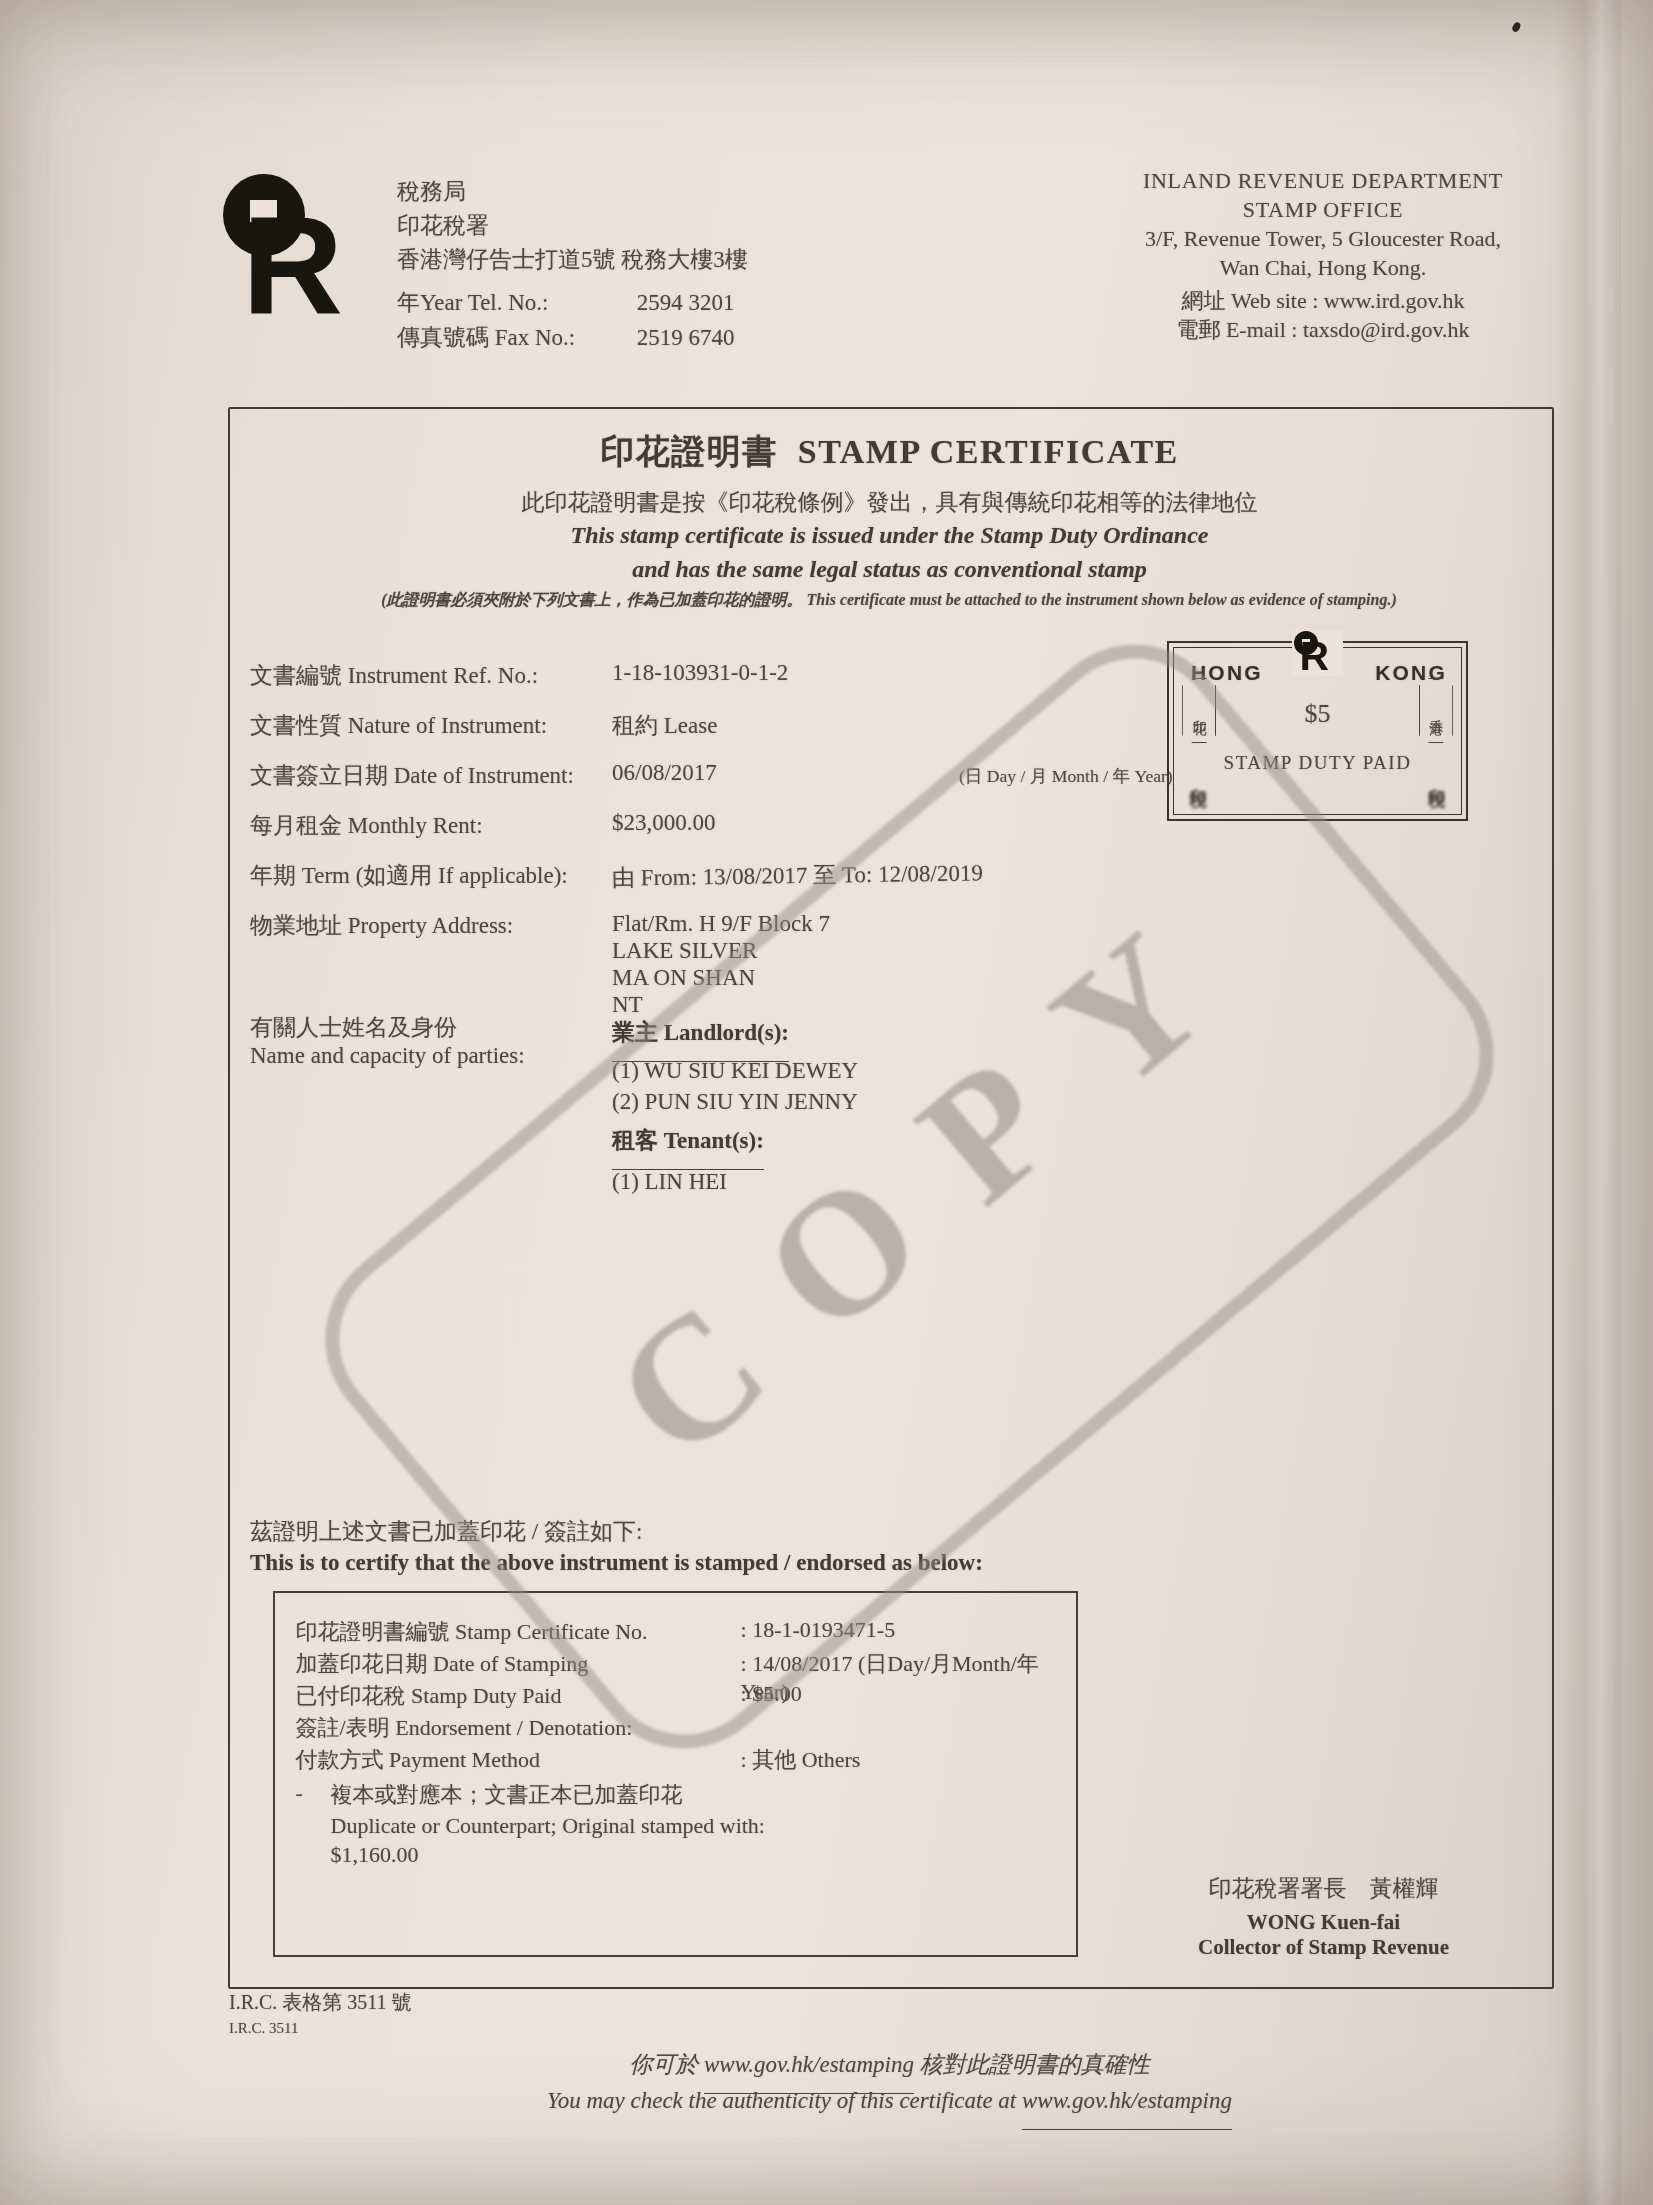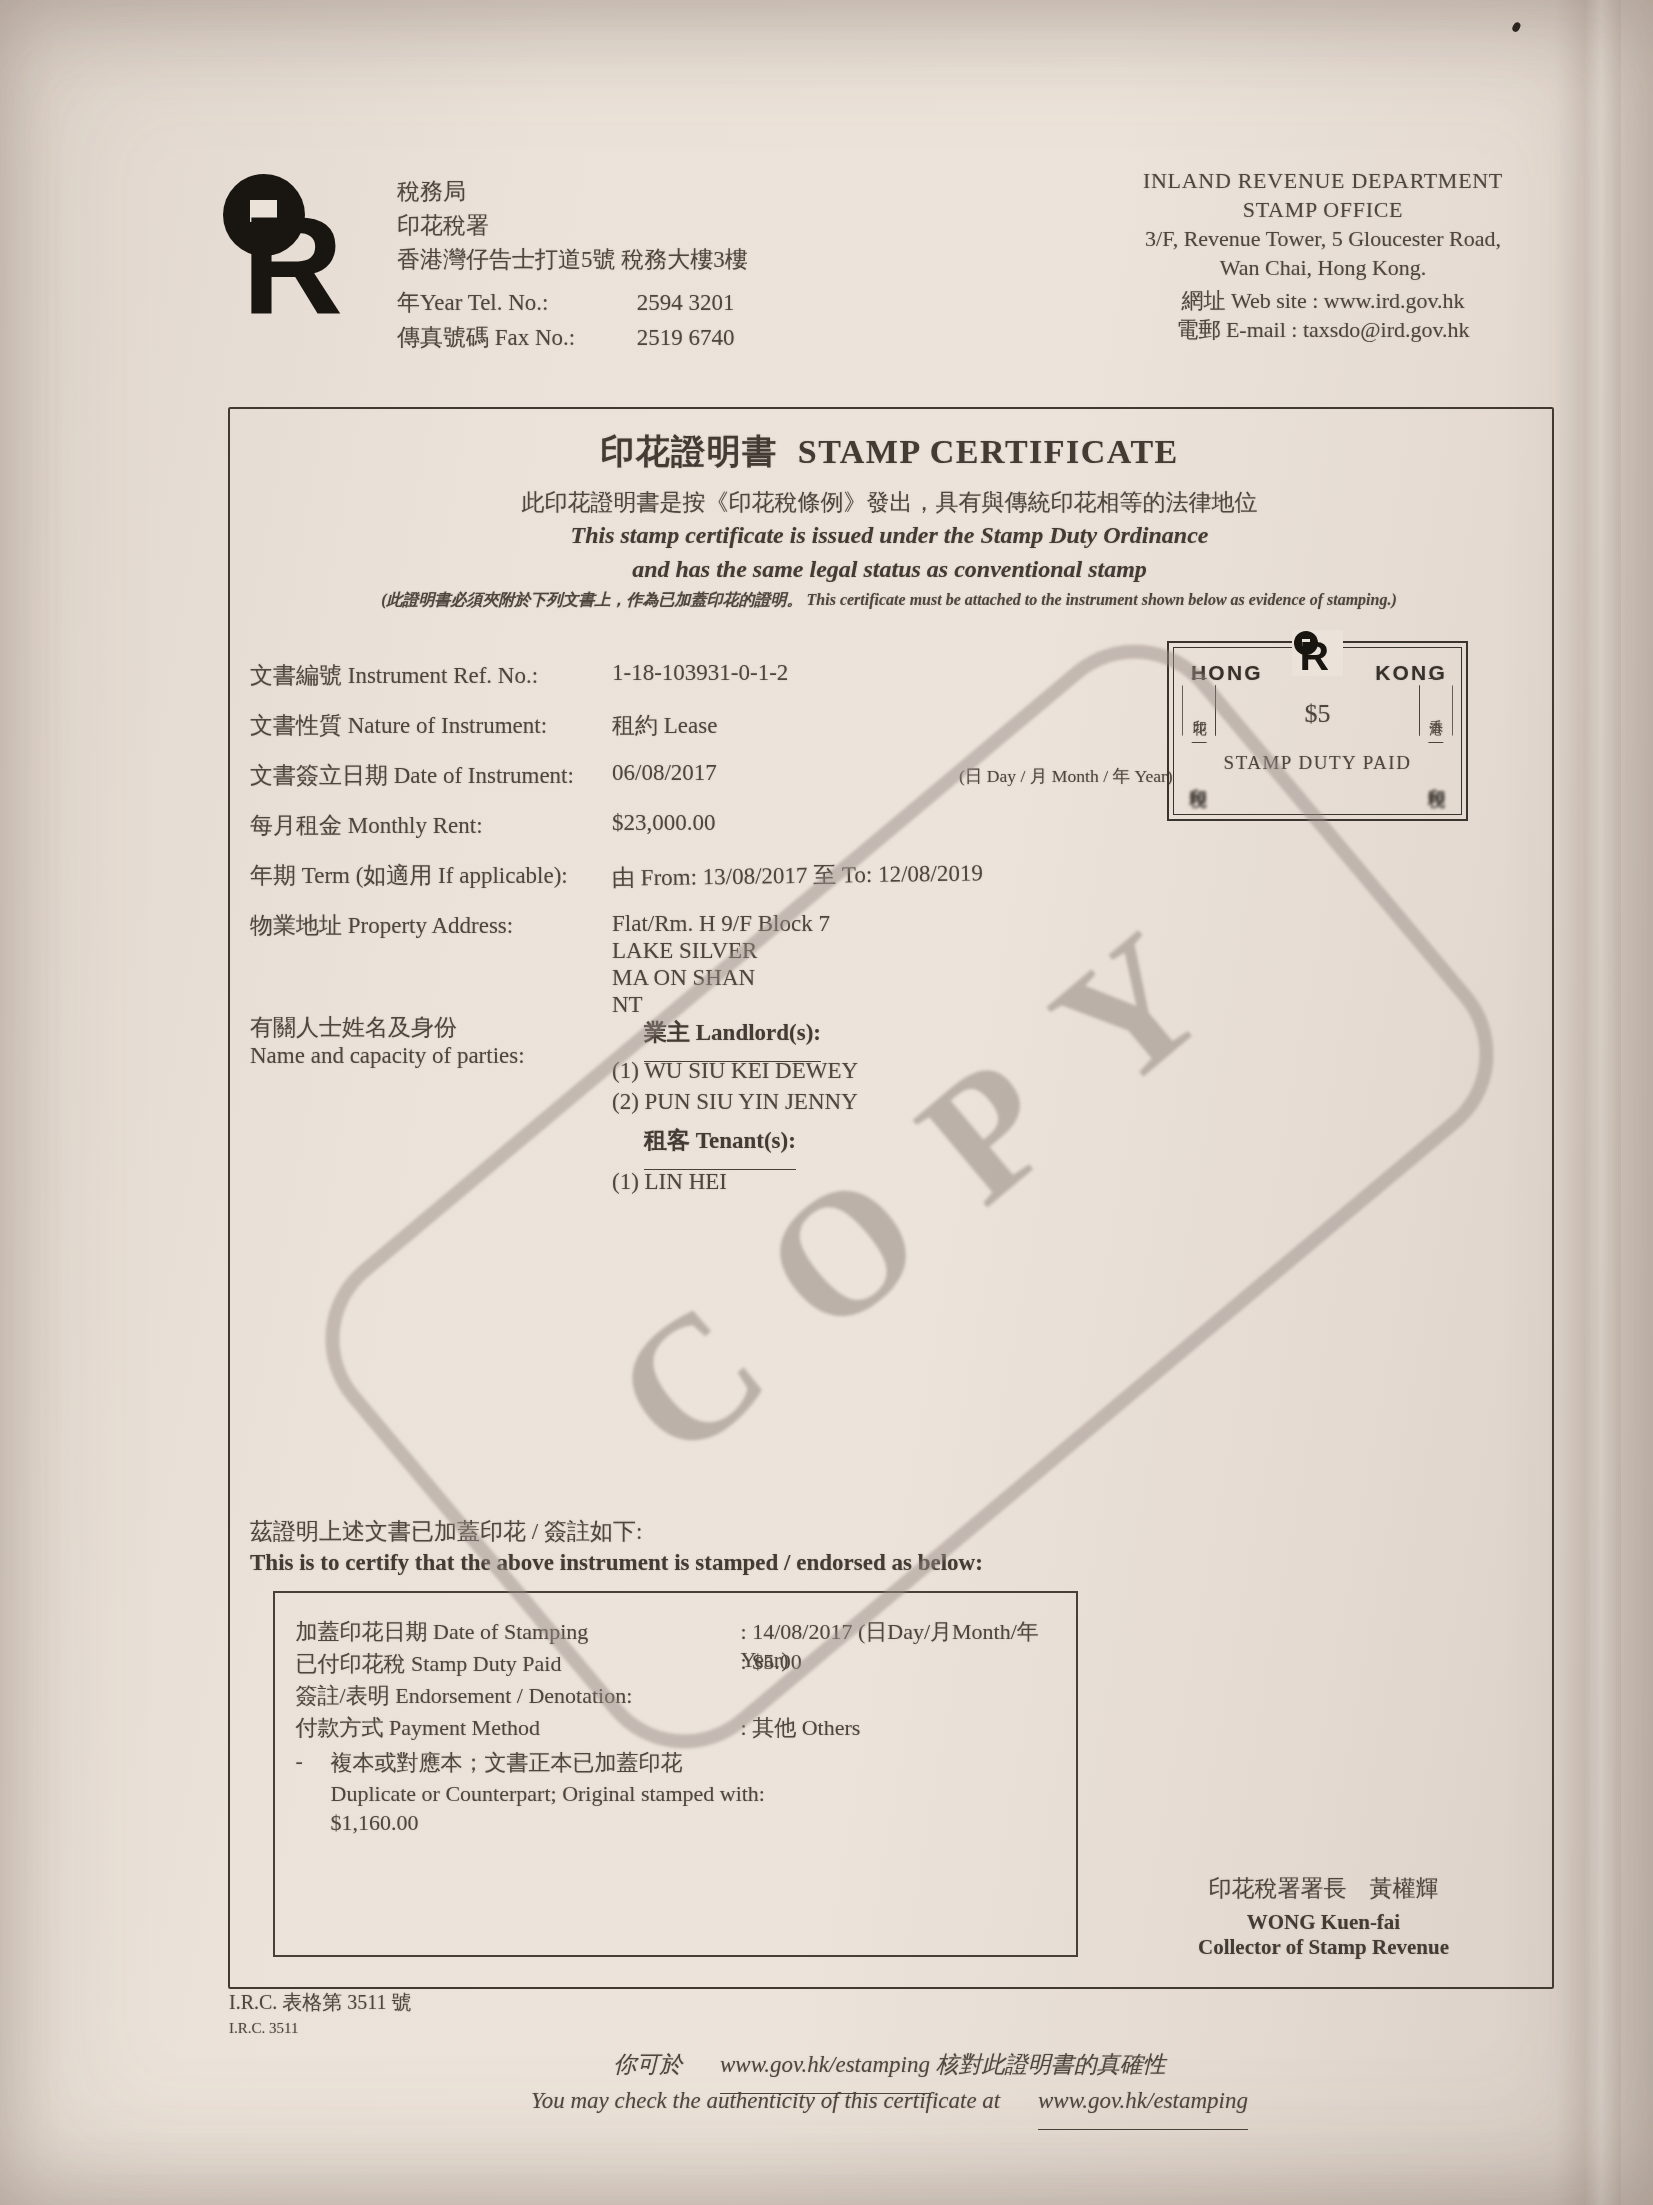--- a/index.html
+++ b/index.html
@@ -26,21 +26,21 @@
   
   .logo{position:relative;}
   .logo .disc{position:absolute;border-radius:50%;background:#191511;}
   .logo .hole{position:absolute;background:#ebe2d9;}
   .logo .rr{position:absolute;font-family:"Liberation Sans","DejaVu Sans",sans-serif;font-weight:900;color:#191511;line-height:1;}
   
   #cert-border{position:absolute;left:228px;top:407px;width:1322px;height:1578px;border:2.9px solid #413a33;border-radius:2.2px;}
   
   .flabel{position:absolute;left:250px;font-size:23px;}
   .fvalue{position:absolute;left:612px;font-size:23px;}
-  .uline{border-bottom:1.5px solid #4a413a;padding-bottom:16px;margin-left:32px;}
+  .uline{border-bottom:1.5px solid #4a413a;padding-bottom:16px;}
   
   #stampbox{position:absolute;left:1167px;top:641px;width:297px;height:176px;border:2.2px solid #3a342e;}
   #stampbox .inner{position:absolute;inset:3.7px;border:1.5px solid #3a342e;}
   .sealoct{position:absolute;width:32px;height:63px;border:1.5px solid #4a423b;
     clip-path:polygon(30% 0,70% 0,100% 12%,100% 88%,70% 100%,30% 100%,0 88%,0 12%);
     display:flex;align-items:center;justify-content:center;}
   .vtext{writing-mode:vertical-rl;text-orientation:upright;letter-spacing:2.9px;}
   .chop{position:absolute;width:29px;height:54px;display:flex;align-items:center;justify-content:center;
     filter:blur(1.5px);opacity:.85;}
   
@@ -171,20 +171,24 @@
       <span class="vtext b" style="font-size:17.6px;color:#2e2823;">印稅</span>
     </div>
   </div>
 
   <div class="abs soft" style="left:250px;top:1516px;font-size:23px;">茲證明上述文書已加蓋印花 / 簽註如下:</div>
   <div class="abs b soft ink2" style="left:250px;top:1550px;font-size:23px;">This is to certify that the above instrument is stamped / endorsed as below:</div>
 
   <div id="detailbox">
     <div style="padding:23.5px 0 0 20.6px;">
       <div class="drow soft">
+        <span class="dlabel">印花證明書編號 Stamp Certificate No.</span>
+        <span>: 18-1-0193471-5</span>
+      </div>
+      <div class="drow soft">
         <span class="dlabel">加蓋印花日期 Date of Stamping</span>
         <span>: 14/08/2017 (日Day/月Month/年Year)</span>
       </div>
       <div class="drow soft">
         <span class="dlabel">已付印花稅 Stamp Duty Paid</span>
         <span>: $5.00</span>
       </div>
       <div class="drow soft">簽註/表明 Endorsement / Denotation:</div>
       <div class="drow soft">
         <span class="dlabel">付款方式 Payment Method</span>

